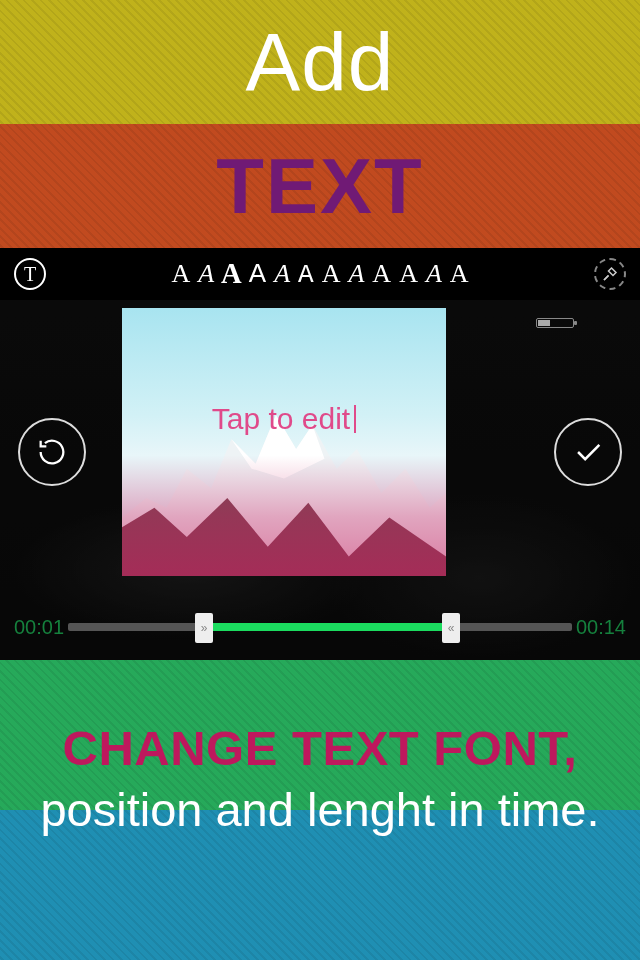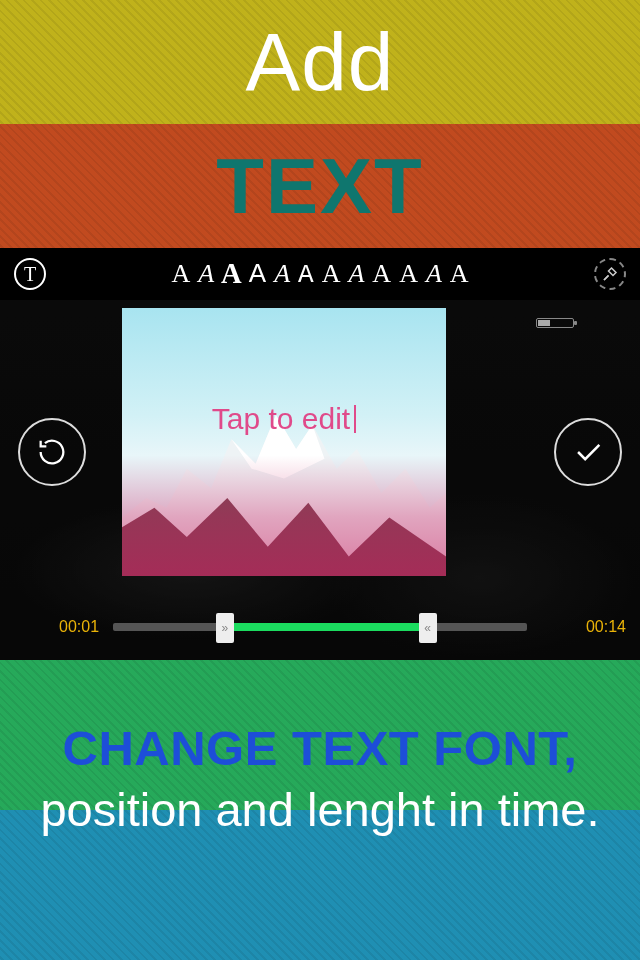--- a/index.html
+++ b/index.html
@@ -17,21 +17,21 @@
   .s-blue   { top: 810px; height: 150px; background: #1f8fb3; }
 
   .title1 {
     position: absolute; top: 0; left: 0; width: 100%; height: 124px;
     display: flex; align-items: center; justify-content: center;
     color: #fff; font-weight: 400; font-size: 82px; letter-spacing: 1px;
   }
   .title2 {
     position: absolute; top: 124px; left: 0; width: 100%; height: 124px;
     display: flex; align-items: center; justify-content: center;
-    color: #0f766e; font-weight: 800; font-size: 78px; letter-spacing: 2px;
+    color: #701a75; font-weight: 800; font-size: 78px; letter-spacing: 2px;
   }
 
   
   .editor {
     position: absolute; top: 248px; left: 0; width: 640px; height: 412px;
     background: #0d0d0d;
   }
 
   
   .bg-mtn {
@@ -92,33 +92,33 @@
     display: flex; align-items: center; justify-content: center; color: #fff;
     cursor: pointer;
   }
   .undo-btn { left: 18px; top: 170px; }
   .confirm-btn { right: 18px; top: 170px; }
 
   .timeline {
     position: absolute; left: 0; right: 0; bottom: 0; height: 66px;
     display: flex; align-items: center; padding: 0 14px;
   }
-  .time-label { color: #eab308; font-size: 16px; width: 54px; margin-left: 45px; }
+  .time-label { color: #15803d; font-size: 20px; width: 54px; }
   .time-label.right { text-align: right; }
   .track { position: relative; flex: 1; height: 8px; background: #555; border-radius: 2px; }
   .sel { position: absolute; top: 0; bottom: 0; background: #1bdc5f; }
   .handle {
     position: absolute; top: -10px; width: 18px; height: 30px; background: #eee; border-radius: 2px;
     display: flex; align-items: center; justify-content: center; font-size: 12px; color: #888;
     cursor: grab;
   }
 
   .caption1 {
     position: absolute; top: 720px; left: 0; width: 100%;
-    color: #1d4ed8; font-weight: 800; font-size: 49px; text-align: center; letter-spacing: 0.5px;
+    color: #be185d; font-weight: 800; font-size: 49px; text-align: center; letter-spacing: 0.5px;
   }
   .caption2 {
     position: absolute; top: 782px; left: 0; width: 100%;
     color: #fff; font-weight: 200; font-size: 47px; text-align: center;
   }
 </style>
 </head>
 <body>
 
 <div class="page">

